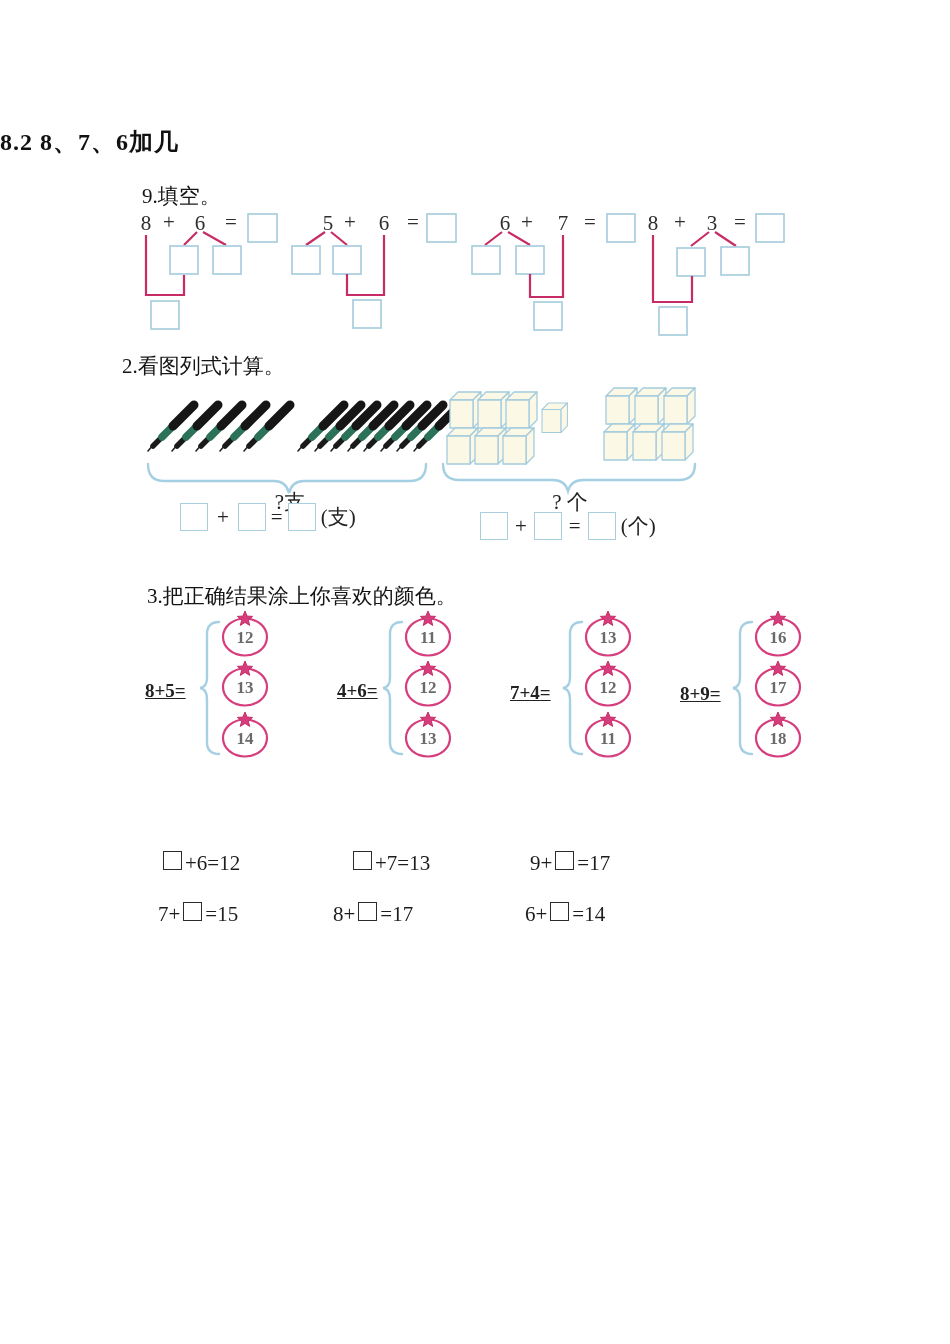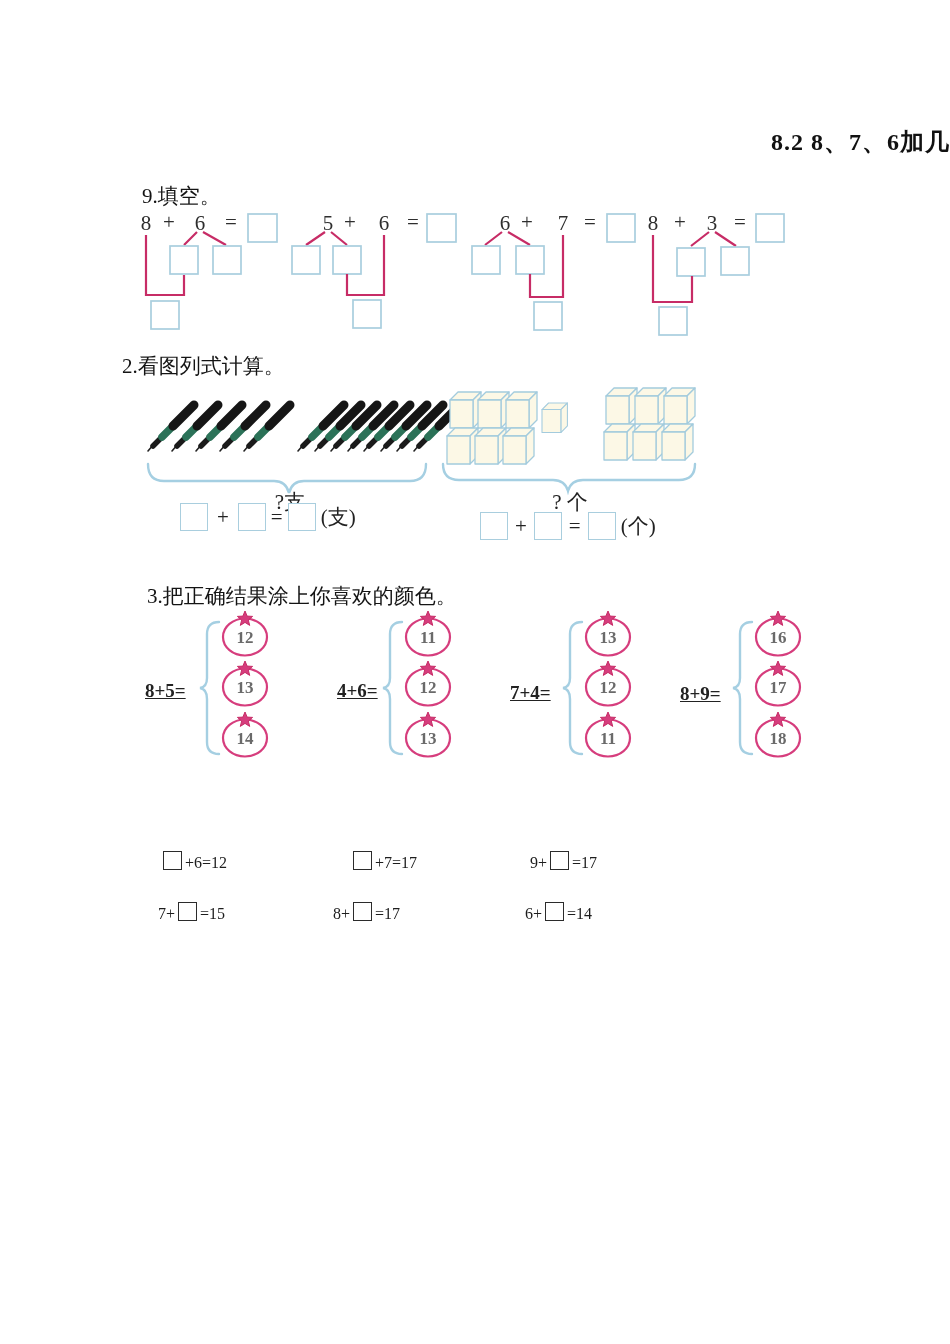--- a/index.html
+++ b/index.html
@@ -1,19 +1,19 @@
 <!DOCTYPE html>
 <html><head>
 <meta charset="utf-8">
 <style>
   html,body{margin:0;padding:0;background:#fff;}
   .page{position:relative;width:950px;height:1344px;background:#ffffff;overflow:hidden;
         font-family:"Liberation Serif","DejaVu Serif",serif;color:#1a1a1a;}
   .abs{position:absolute;}
-  .title{position:absolute;top:126px;left:0;width:950px;text-align:right;
+  .title{position:absolute;top:126px;left:0;width:950px;text-align:left;
          font-size:24px;font-weight:bold;color:#111;letter-spacing:1px;}
   .qlabel{position:absolute;font-size:21px;color:#141414;white-space:nowrap;}
   
   .bluebox{fill:#ffffff;stroke:#a9cede;stroke-width:1.7;}
   .pink{stroke:#c72c66;stroke-width:2.2;fill:none;}
   .num{font-family:"Liberation Serif","DejaVu Serif",serif;font-size:21px;fill:#2e2e2e;text-anchor:middle;}
   .brace{stroke:#a5cfe2;stroke-width:2.4;fill:none;stroke-linecap:round;}
   .qmark{font-family:"Liberation Serif","DejaVu Serif",serif;font-size:21px;fill:#222;text-anchor:middle;}
   .fruit{fill:#ffffff;stroke:#d63d7d;stroke-width:2.2;}
   .calyx{fill:#d63d7d;stroke:#c72c66;stroke-width:1;}
@@ -22,21 +22,21 @@
   .penline{stroke-linecap:round;fill:none;}
   .cubeface{fill:#fcf8e6;stroke:#a3cbdd;stroke-width:1.3;stroke-linejoin:round;}
   
   .eq{position:absolute;display:flex;align-items:center;font-size:21px;color:#222;}
   .eqbox{width:26px;height:26px;border:1.7px solid #a9cede;display:inline-block;background:#fff;}
   .eqsym{margin:0 9px;}
   .equnit{margin-left:5px;}
   
   .q3label{position:absolute;font-size:19px;font-weight:bold;color:#222;white-space:nowrap;text-decoration:underline;}
   
-  .q4eq{position:absolute;display:flex;align-items:flex-end;font-size:16px;color:#1d1d1d;white-space:nowrap;}
+  .q4eq{position:absolute;display:flex;align-items:flex-start;font-size:21px;color:#1d1d1d;white-space:nowrap;}
   .sq{width:17px;height:17px;border:1.6px solid #2b2b2b;display:inline-block;margin:0 3px 2px 3px;background:#fff;}
 </style>
 </head>
 <body>
 
 <div class="page">
 
   <div class="title">8.2  8、7、6加几</div>
 
   <div class="qlabel" style="left:142px;top:182px;">9.填空。</div>
@@ -262,21 +262,21 @@
 
 
   <div class="q4eq" style="left:160px;top:851px;">
     <span></span>
       <span class="sq"></span>
       <span>+6=12</span>
   </div>
   <div class="q4eq" style="left:350px;top:851px;">
     <span></span>
       <span class="sq"></span>
-      <span>+7=17</span>
+      <span>+7=13</span>
   </div>
   <div class="q4eq" style="left:530px;top:851px;">
     <span>9+</span>
       <span class="sq"></span>
       <span>=17</span>
   </div>
 
   <div class="q4eq" style="left:158px;top:902px;">
     <span>7+</span>
       <span class="sq"></span>

